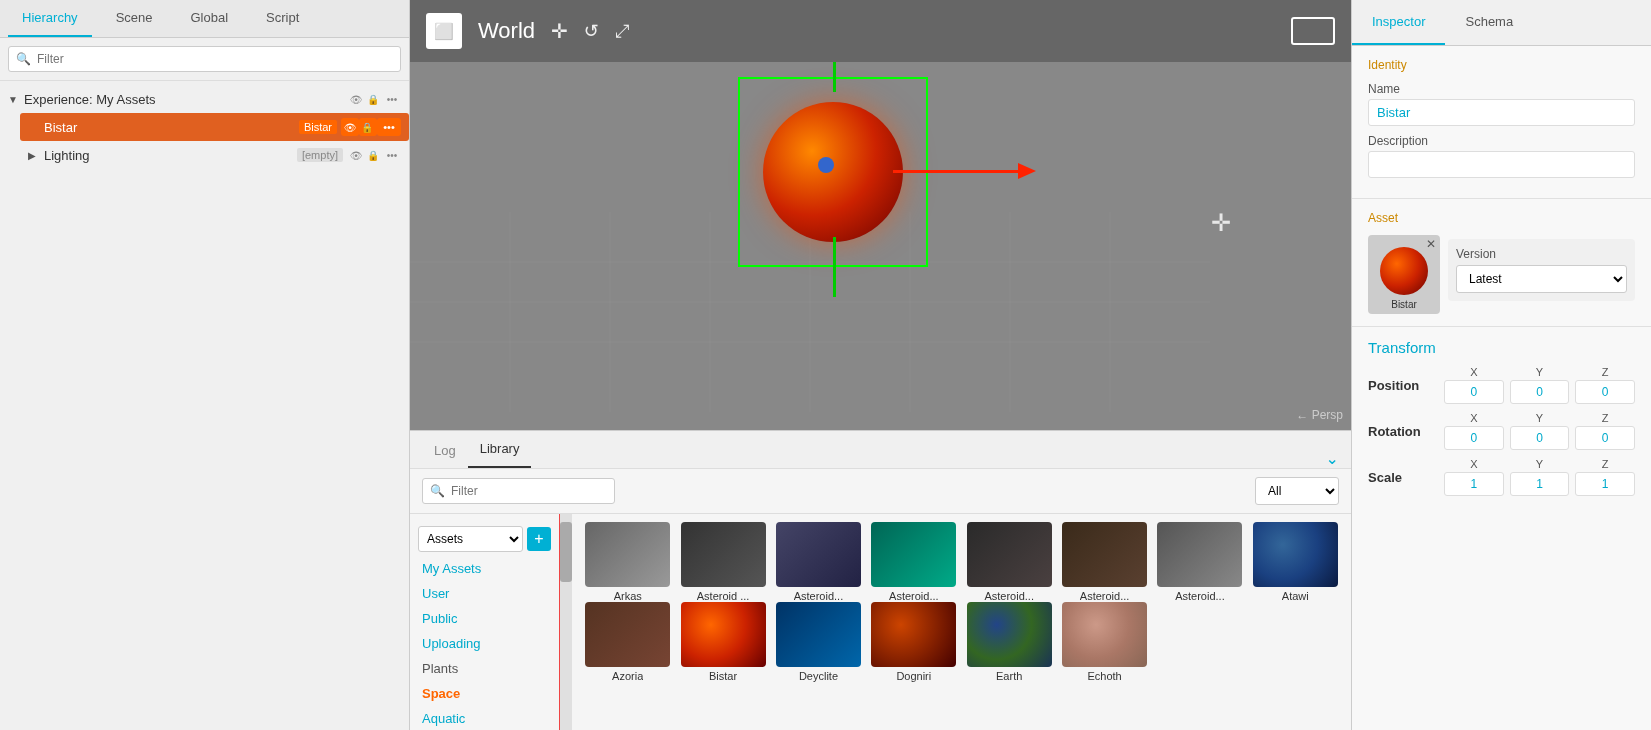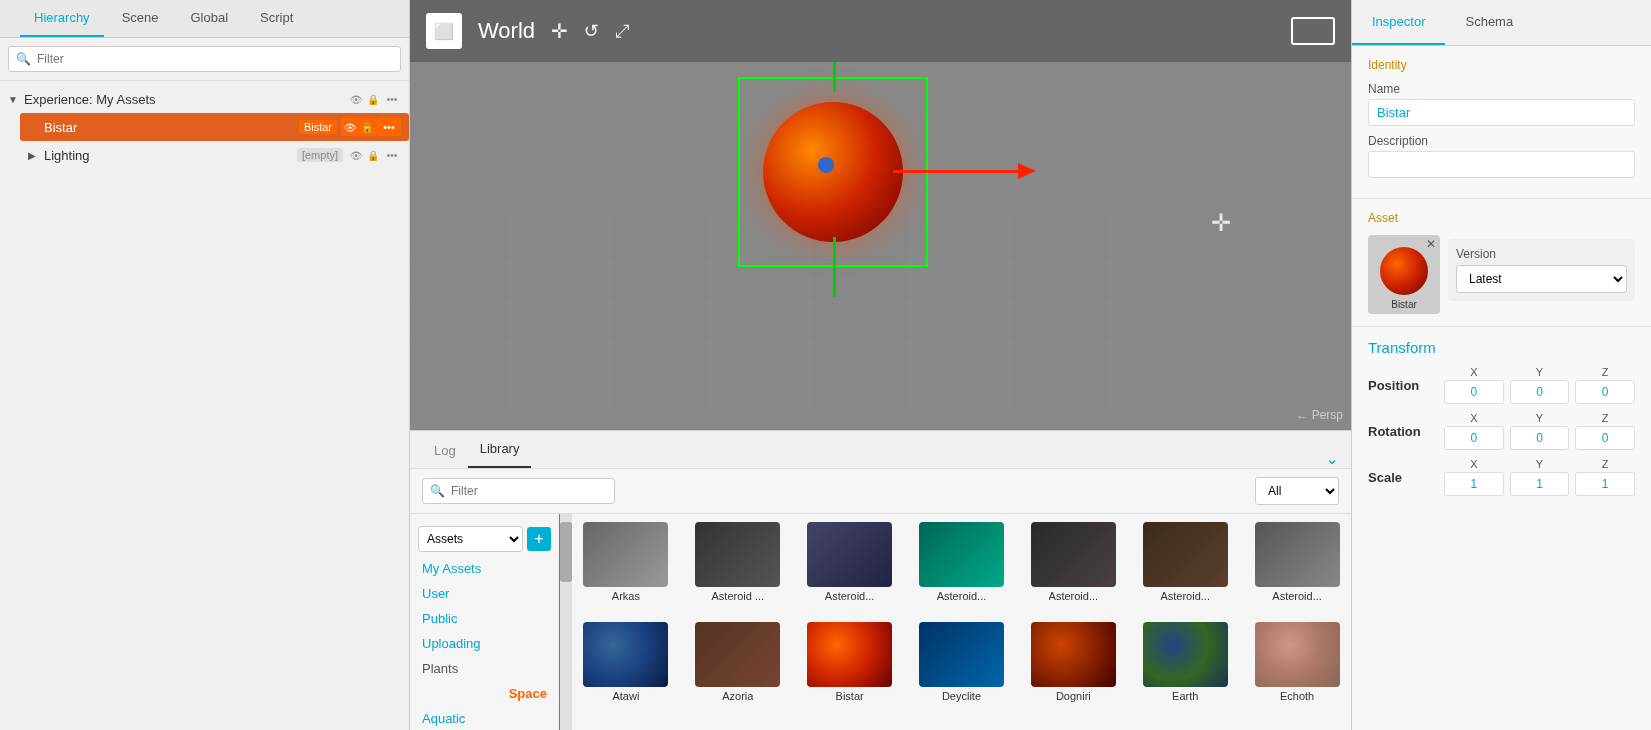--- a/index.html
+++ b/index.html
@@ -1,20 +1,20 @@
 <!DOCTYPE html>
 <html><head>
   <meta charset="utf-8">
   <style>
     * { box-sizing: border-box; margin: 0; padding: 0; }
     body { font-family: 'Segoe UI', Arial, sans-serif; background: #2d2d2d; display: flex; height: 730px; overflow: hidden; font-size: 13px; }
 
     
     .left-panel { width: 410px; background: #f0f0f0; display: flex; flex-direction: column; border-right: 1px solid #ccc; }
-    .hierarchy-tabs { display: flex; background: #e8e8e8; border-bottom: 1px solid #ccc; padding: 0 20px; gap: 4px; }
+    .hierarchy-tabs { display: flex; background: #e8e8e8; border-bottom: 1px solid #ccc; padding: 0 8px; gap: 10px; }
     .hierarchy-tabs .tab { padding: 10px 14px; cursor: pointer; font-size: 13px; color: #555; border-bottom: 2px solid transparent; }
     .hierarchy-tabs .tab.active { color: #00b0d4; border-bottom: 2px solid #00b0d4; }
     .hierarchy-search { padding: 8px; background: #f0f0f0; border-bottom: 1px solid #ddd; }
     .hierarchy-search input { width: 100%; padding: 5px 8px 5px 28px; border: 1px solid #ccc; border-radius: 3px; background: white; font-size: 12px; outline: none; }
     .search-wrap { position: relative; }
     .search-wrap .search-icon-inner { position: absolute; left: 8px; top: 50%; transform: translateY(-50%); color: #888; font-size: 12px; }
     .tree-area { flex: 1; overflow-y: auto; padding: 4px 0; }
     .tree-item { display: flex; align-items: center; padding: 5px 8px; cursor: pointer; }
     .tree-item .arrow { width: 16px; color: #555; font-size: 10px; }
     .tree-item .label { flex: 1; font-size: 13px; color: #333; }
@@ -54,23 +54,23 @@
     .filter-bar input { flex: 1; padding: 5px 8px 5px 28px; border: 1px solid #ccc; border-radius: 3px; font-size: 12px; outline: none; }
     .filter-bar .search-wrap2 { flex: 1; position: relative; }
     .filter-bar .search-wrap2 .si { position: absolute; left: 8px; top: 50%; transform: translateY(-50%); color: #888; font-size: 12px; }
     .filter-bar select { padding: 5px 8px; border: 1px solid #ccc; border-radius: 3px; font-size: 12px; background: white; outline: none; }
     .assets-sidebar { width: 150px; border-right: 1px solid #ef4444; padding: 8px 0; overflow-y: auto; }
     .assets-header { display: flex; align-items: center; padding: 4px 8px; gap: 4px; }
     .assets-header select { flex: 1; padding: 4px; border: 1px solid #ccc; border-radius: 3px; font-size: 12px; background: white; }
     .assets-header .add-btn { background: #00b0d4; color: white; border: none; width: 24px; height: 24px; border-radius: 3px; cursor: pointer; font-size: 16px; display: flex; align-items: center; justify-content: center; }
     .assets-nav { display: flex; flex-direction: column; overflow-y: auto; flex: 1; }
     .assets-nav a { padding: 5px 12px; font-size: 13px; color: #00aacc; cursor: pointer; text-decoration: none; }
-    .assets-nav a.active { color: #ff6600; font-weight: bold; text-align: right; }
+    .assets-nav a.active { color: #ff6600; font-weight: bold; }
     .grid-panel { flex: 1; overflow-y: auto; padding: 8px; }
-    .assets-grid { display: grid; grid-template-columns: repeat(auto-fill, minmax(85px, 1fr)); gap: 20px; }
+    .assets-grid { display: grid; grid-template-columns: repeat(auto-fill, minmax(85px, 1fr)); gap: 0; }
     .asset-item { display: flex; flex-direction: column; align-items: center; cursor: pointer; }
     .asset-thumb { width: 85px; height: 65px; border-radius: 4px; overflow: hidden; position: relative; }
     .asset-name { font-size: 11px; color: #333; text-align: center; margin-top: 3px; max-width: 85px; overflow: hidden; text-overflow: ellipsis; white-space: nowrap; }
     .scrollbar-area { width: 12px; background: #e0e0e0; }
     .scrollbar-thumb { width: 100%; height: 60px; background: #aaa; border-radius: 3px; margin-top: 8px; }
 
     
     .right-panel { width: 300px; background: #f8f8f8; border-left: 1px solid #ccc; display: flex; flex-direction: column; overflow-y: auto; }
     .inspector-tabs { display: flex; background: #f0f0f0; border-bottom: 1px solid #ccc; }
     .inspector-tabs .tab { padding: 14px 20px; cursor: pointer; font-size: 13px; color: #555; }

